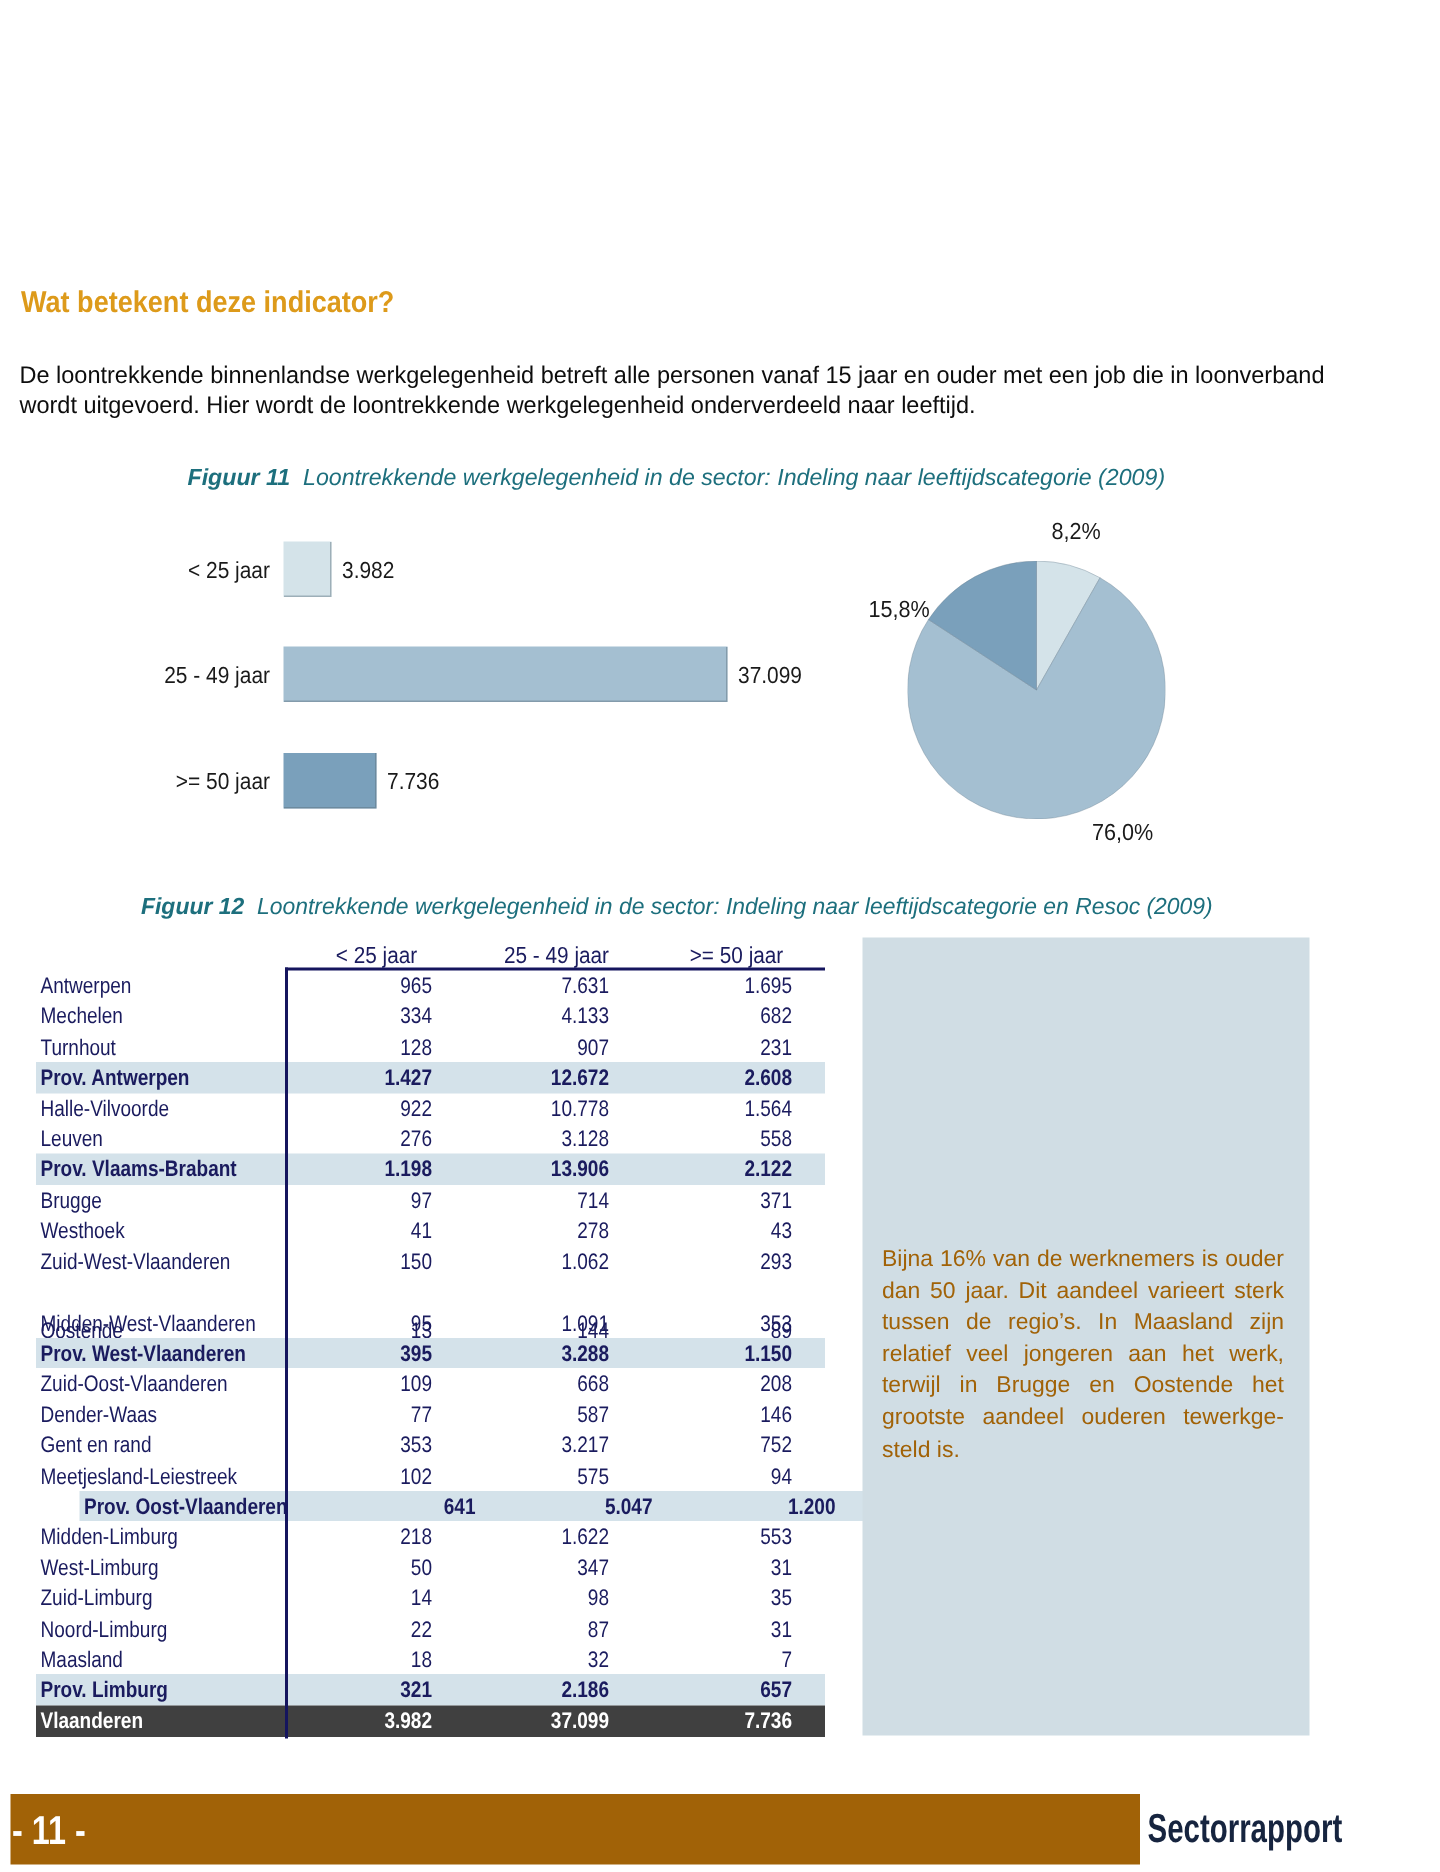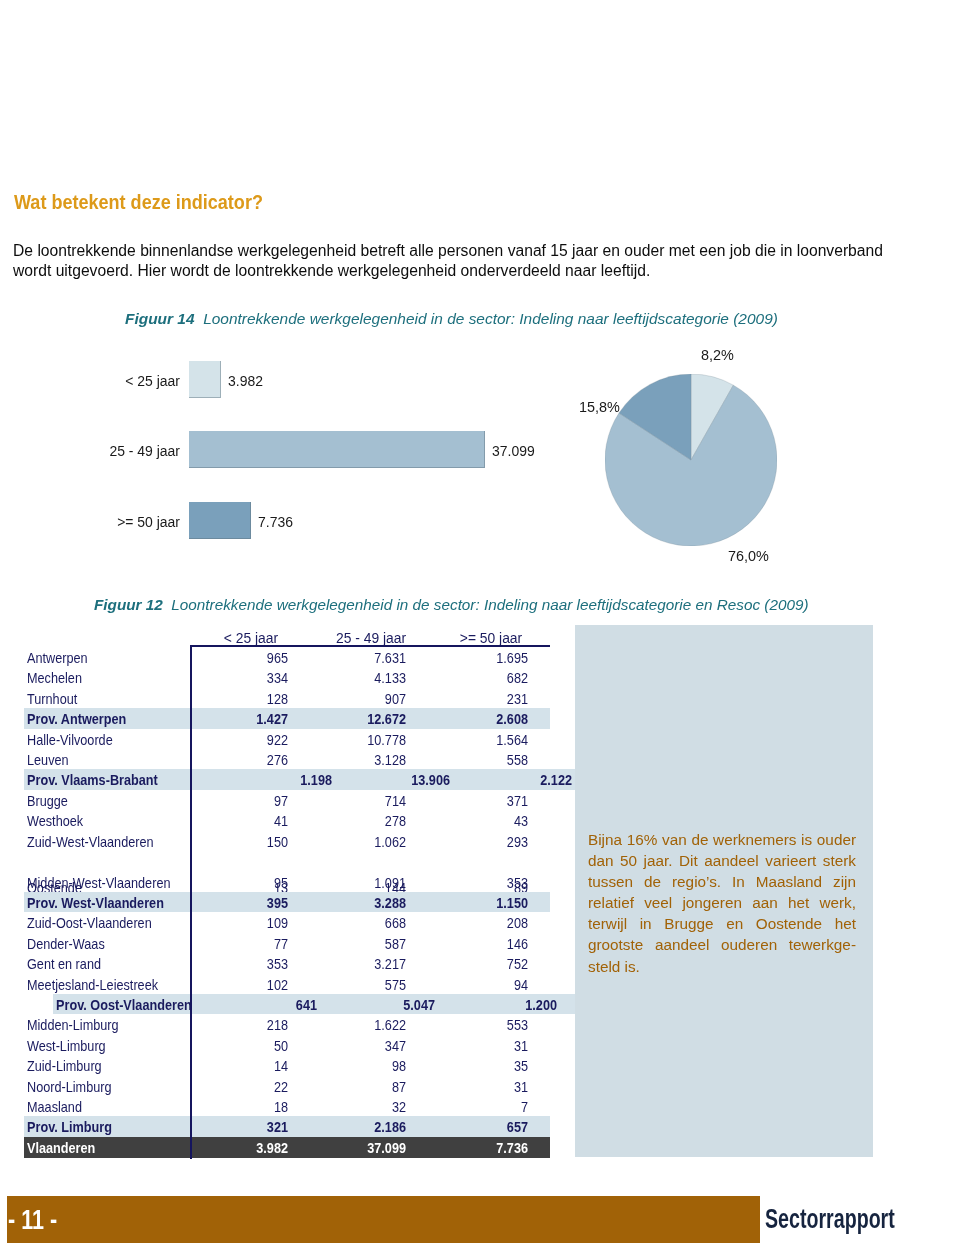--- a/index.html
+++ b/index.html
@@ -83,21 +83,21 @@
 </head>
 <body>
 
 <div class="page">
 
 
   <div id="section-heading">Wat betekent deze indicator?</div>
   <div id="intro-paragraph">De loontrekkende binnenlandse werkgelegenheid betreft alle personen vanaf 15 jaar en ouder met een job die in loonverband
 wordt uitgevoerd. Hier wordt de loontrekkende werkgelegenheid onderverdeeld naar leeftijd.</div>
 
-  <div id="fig11-caption" class="fig-caption"><span class="num">Figuur 14</span>&nbsp;&nbsp;<span>Loontrekkende werkgelegenheid in de sector: Indeling naar leeftijdscategorie (2009)</span></div>
+  <div id="fig11-caption" class="fig-caption"><span class="num">Figuur 11</span>&nbsp;&nbsp;<span>Loontrekkende werkgelegenheid in de sector: Indeling naar leeftijdscategorie (2009)</span></div>
 
   <div id="bars">
       <div class="bar" style="left: 189px; top: 361px; width: 32px; height: 37px; background: rgb(212, 227, 233); box-shadow: rgba(90, 110, 125, 0.45) -1px -1px 0px inset;"></div>
       <div class="bar-label" style="left: 0px; width: 180px; top: 372.5px;">&lt; 25 jaar</div>
       <div class="bar-value" style="left: 228px; top: 372.5px;">3.982</div>
       <div class="bar" style="left: 189px; top: 431px; width: 296px; height: 37px; background: rgb(164, 191, 209); box-shadow: rgba(90, 110, 125, 0.45) -1px -1px 0px inset;"></div>
       <div class="bar-label" style="left: 0px; width: 180px; top: 442.5px;">25 - 49 jaar</div>
       <div class="bar-value" style="left: 492px; top: 442.5px;">37.099</div>
       <div class="bar" style="left: 189px; top: 502px; width: 62px; height: 37px; background: rgb(122, 160, 187); box-shadow: rgba(90, 110, 125, 0.45) -1px -1px 0px inset;"></div>
       <div class="bar-label" style="left: 0px; width: 180px; top: 513.5px;">&gt;= 50 jaar</div>
@@ -151,21 +151,21 @@
         <div class="v c1">922</div>
         <div class="v c2">10.778</div>
         <div class="v c3">1.564</div>
       </div>
       <div class="trow" style="top: 102.05px;">
         <div class="name">Leuven</div>
         <div class="v c1">276</div>
         <div class="v c2">3.128</div>
         <div class="v c3">558</div>
       </div>
-      <div class="trow prov" style="top: 122.46px; padding-left: 44px;">
+      <div class="trow prov" style="top: 122.46px;">
         <div class="name">Prov. Vlaams-Brabant</div>
         <div class="v c1">1.198</div>
         <div class="v c2">13.906</div>
         <div class="v c3">2.122</div>
       </div>
       <div class="trow" style="top: 142.87px;">
         <div class="name">Brugge</div>
         <div class="v c1">97</div>
         <div class="v c2">714</div>
         <div class="v c3">371</div>

